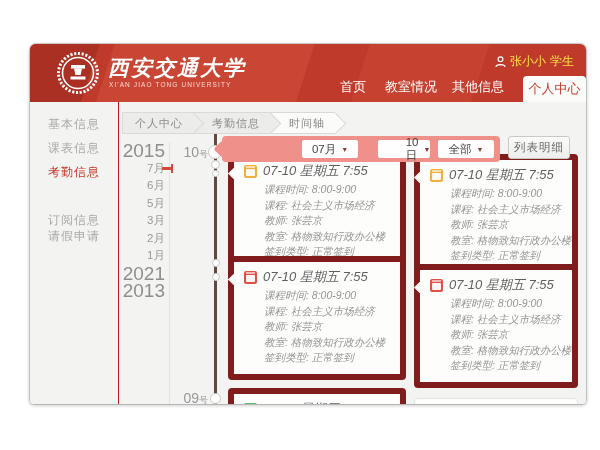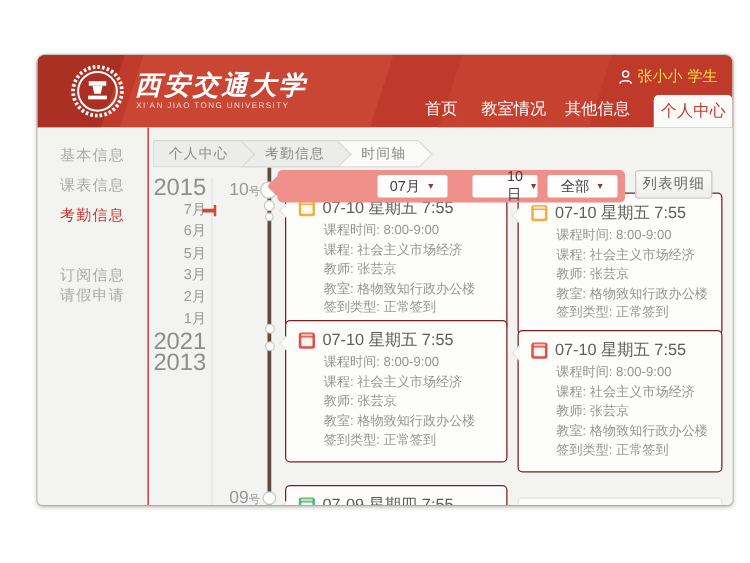--- a/index.html
+++ b/index.html
@@ -63,21 +63,21 @@
   .filter-box { position:absolute; top:4px; height:18px; background:#fefefe; border-radius:2px; font-size:11.5px;
                 color:#3f3f3f; display:flex; align-items:center; justify-content:center; gap:5px; cursor:pointer; z-index:7; }
   .filter-box .caret { font-size:7px; color:#8a3c33; }
   .fb-year { left:8px; width:76px; } .fb-month { left:80px; width:56px; }
   .fb-day { left:156px; width:52px;padding-left:28px; } .fb-scope { left:216px; width:56px; }
   .detail-btn { position:absolute; left:478px; top:34px; width:62px; height:23px; background:linear-gradient(#fcfcfb,#ededeb);
                 border:1px solid #c9c9c6; border-radius:3px; font-size:11.5px; color:#666; text-align:center;
                 line-height:21px; letter-spacing:1px; cursor:pointer; z-index:6; }
 
   
-  .card { position:absolute; background:#fdfdfc; border:1px solid #7f1d1d; border-radius:4px; padding:7px 10px 8px 10px; z-index:2; }
+  .card { position:absolute; background:#fdfdfc; border:6px solid #7f1d1d; border-radius:4px; padding:7px 10px 8px 10px; z-index:2;font-style:italic; }
   .card::before { content:""; position:absolute; left:-4.5px; top:13px; width:8px; height:8px; background:#fdfdfc;
                   border-left:1px solid #e4e4e1; border-bottom:1px solid #e4e4e1; transform:rotate(45deg); }
   .card-head { display:flex; align-items:center; gap:6px; height:16px; margin-bottom:3px; }
   .card-icon { position:relative; width:13px; height:13px; border-radius:2px; flex:0 0 13px; }
   .card-icon::before { content:""; position:absolute; left:2px; top:4.5px; width:9px; height:6.5px; background:rgba(255,255,255,.93); border-radius:1px; }
   .card-icon::after { content:""; position:absolute; left:2px; top:1.5px; width:9px; height:2px; background:rgba(255,255,255,.6); }
   .icon-yellow { background:#f0af3e; } .icon-red { background:#dd5147; } .icon-green { background:#57b873; }
   .card-title { font-size:13px; color:#5e5e5e; white-space:nowrap; }
   .field { padding-left:20px; font-size:10.5px; line-height:15.6px; color:#959593; white-space:nowrap; }
   .col-l { left:198px; width:178px; } .col-r { left:384px; width:164px; }

